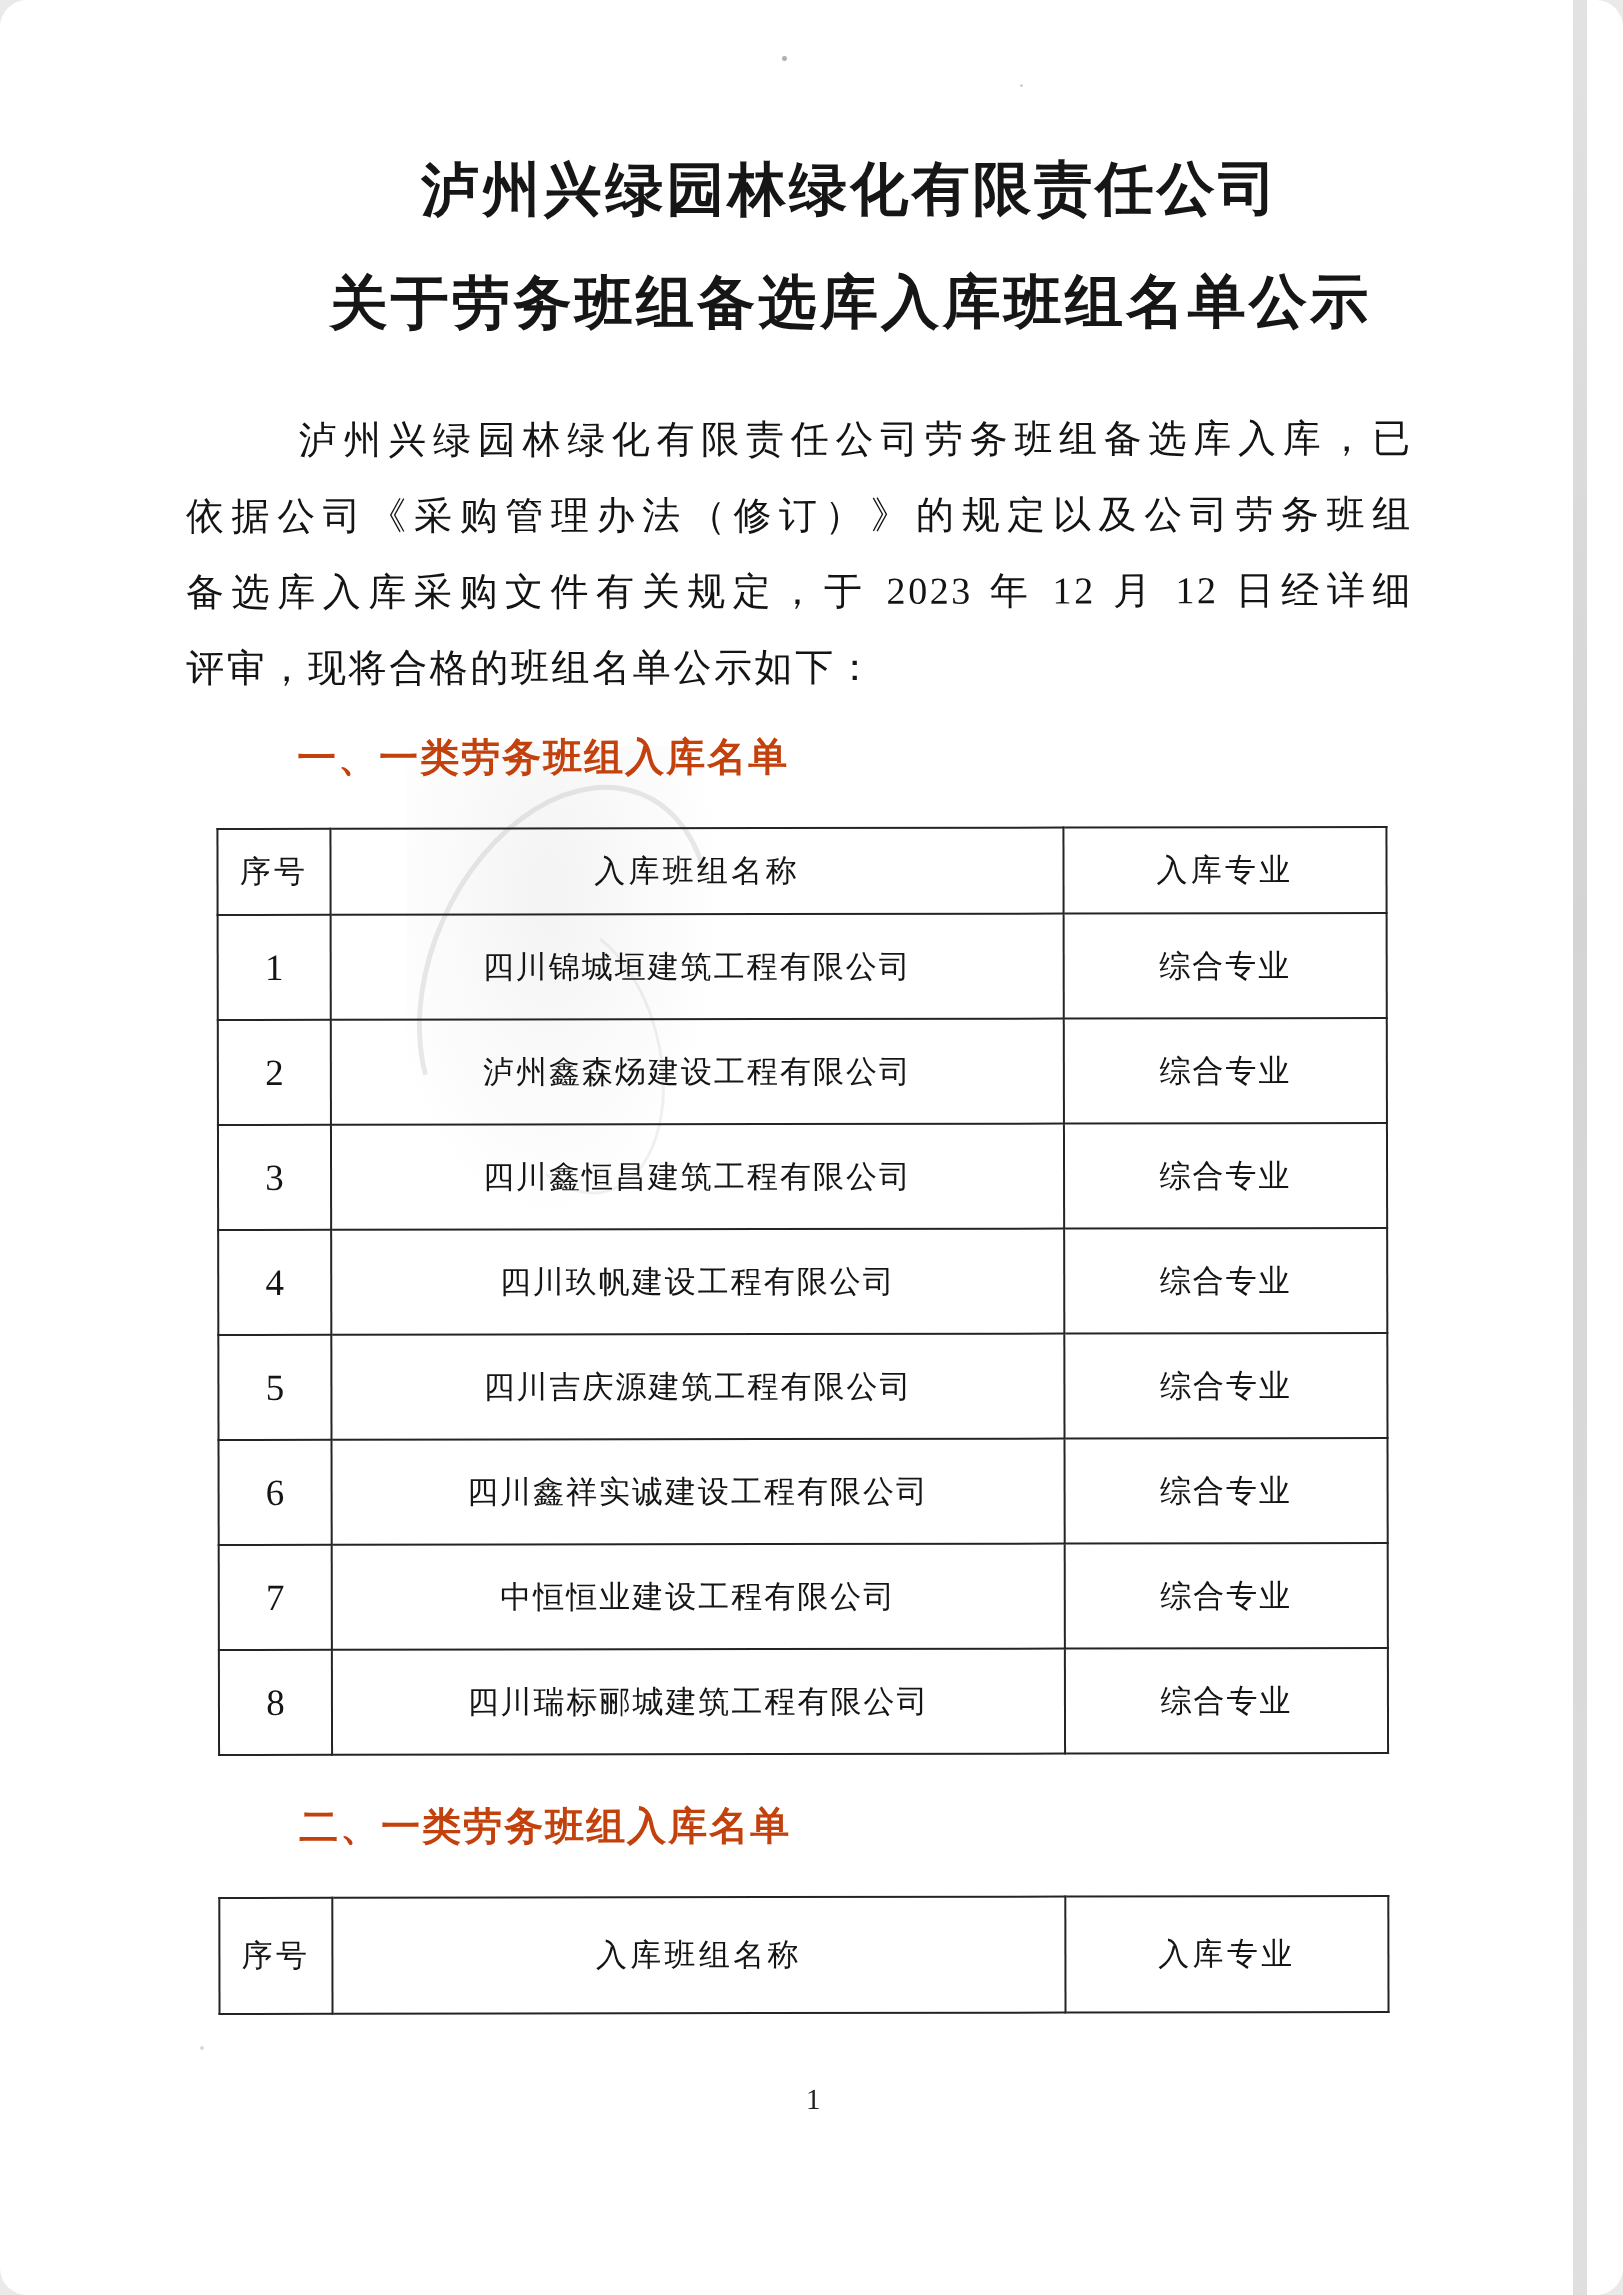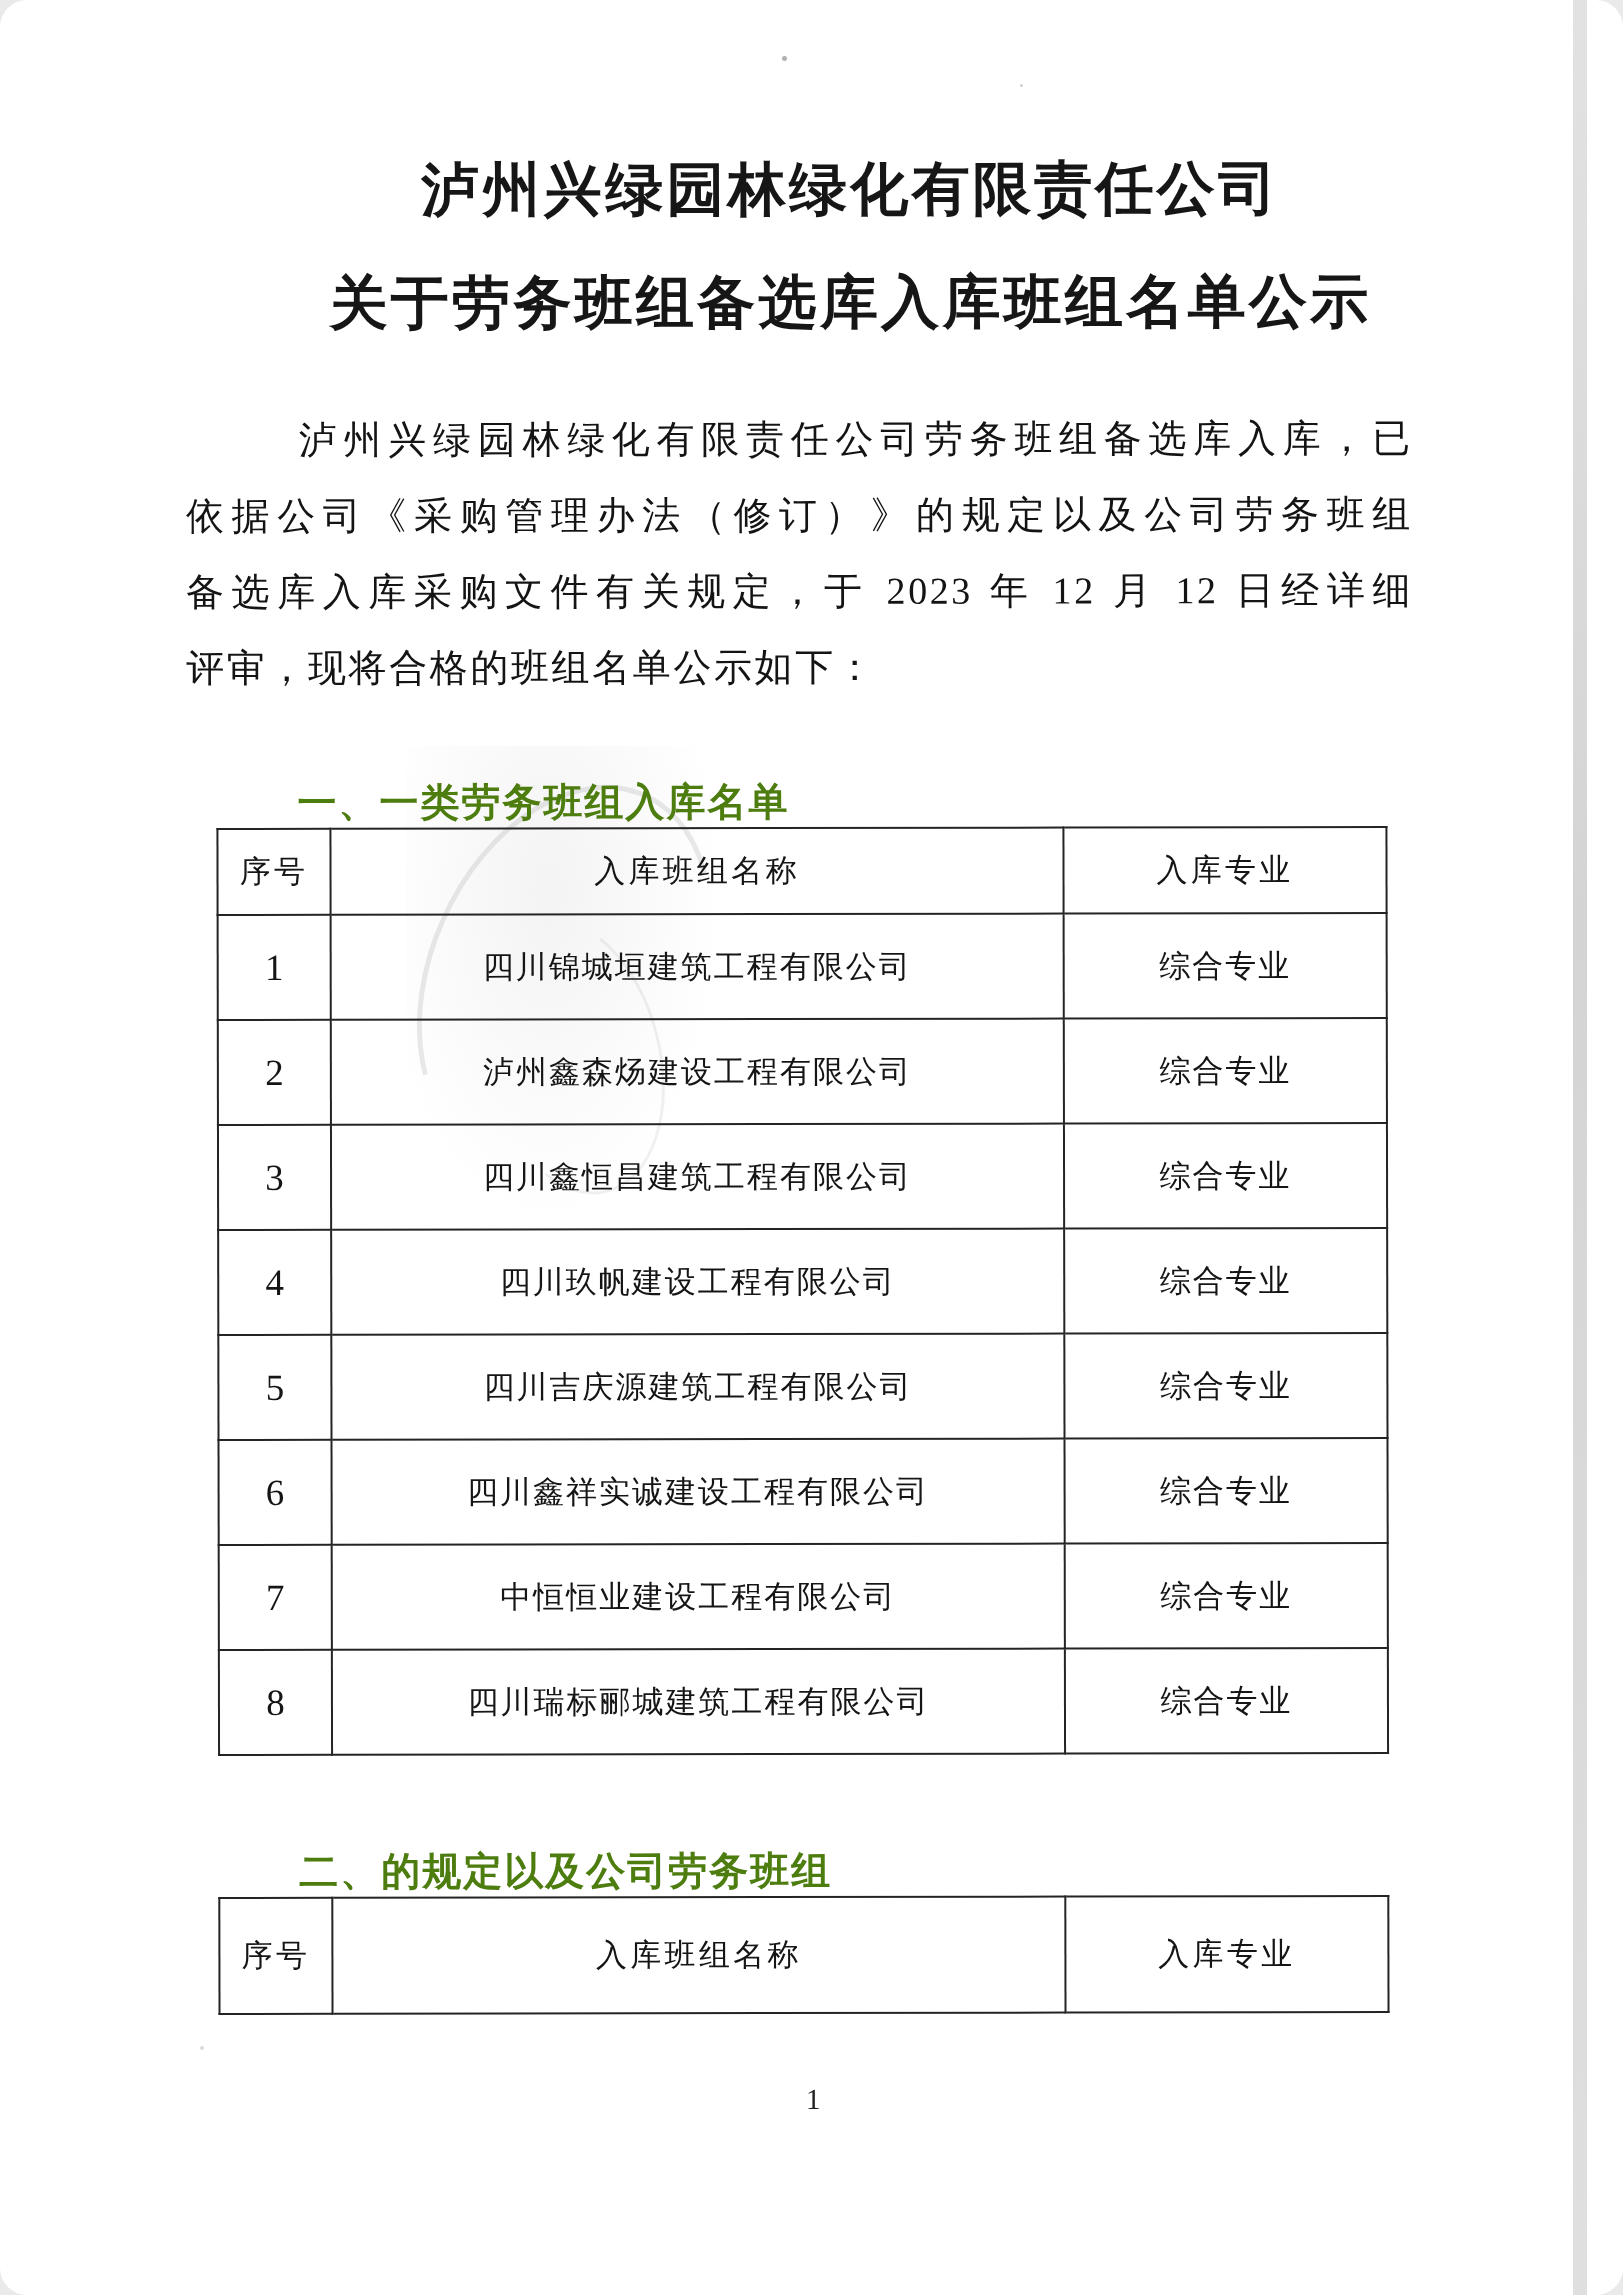--- a/index.html
+++ b/index.html
@@ -20,21 +20,21 @@
   .body-block{
     position:absolute;top:401px;left:187px;width:1227px;
     font-size:38px;line-height:76px;letter-spacing:2.6px;color:#141414;
   }
   .body-line{text-align:justify;text-align-last:justify;text-justify:inter-character;white-space:nowrap;}
   .body-line.indent{text-indent:113px;}
   .body-line.last{text-align:left;text-align-last:left;}
   
   .sec-heading{
     position:absolute;font-family:Liberation Sans, sans-serif;
-    font-weight:bold;font-size:39px;letter-spacing:2px;color:#4d7c0f;white-space:nowrap;margin-top:45px;
+    font-weight:bold;font-size:39px;letter-spacing:2px;color:#c2410c;white-space:nowrap;
   }
   .h1pos{top:730px;left:298px;}
   .h2pos{top:1799px;left:298px;}
   
   table.doc-table{
     position:absolute;left:217px;width:1169px;border-collapse:collapse;table-layout:fixed;
     background:transparent;
   }
   .t1{top:827px;}
   .t2{top:1896px;}
@@ -156,21 +156,21 @@
           <td>综合专业</td>
         </tr>
         <tr>
           <td class="num">8</td>
           <td>四川瑞标郦城建筑工程有限公司</td>
           <td>综合专业</td>
         </tr>
       </tbody>
     </table>
 
-    <div class="sec-heading h2pos">二、的规定以及公司劳务班组</div>
+    <div class="sec-heading h2pos">二、一类劳务班组入库名单</div>
 
     <table class="doc-table t2">
       <colgroup>
           <col class="c1">
           <col class="c2">
           <col class="c3">
         </colgroup>
       <thead>
         <tr>
           <th>序号</th>

